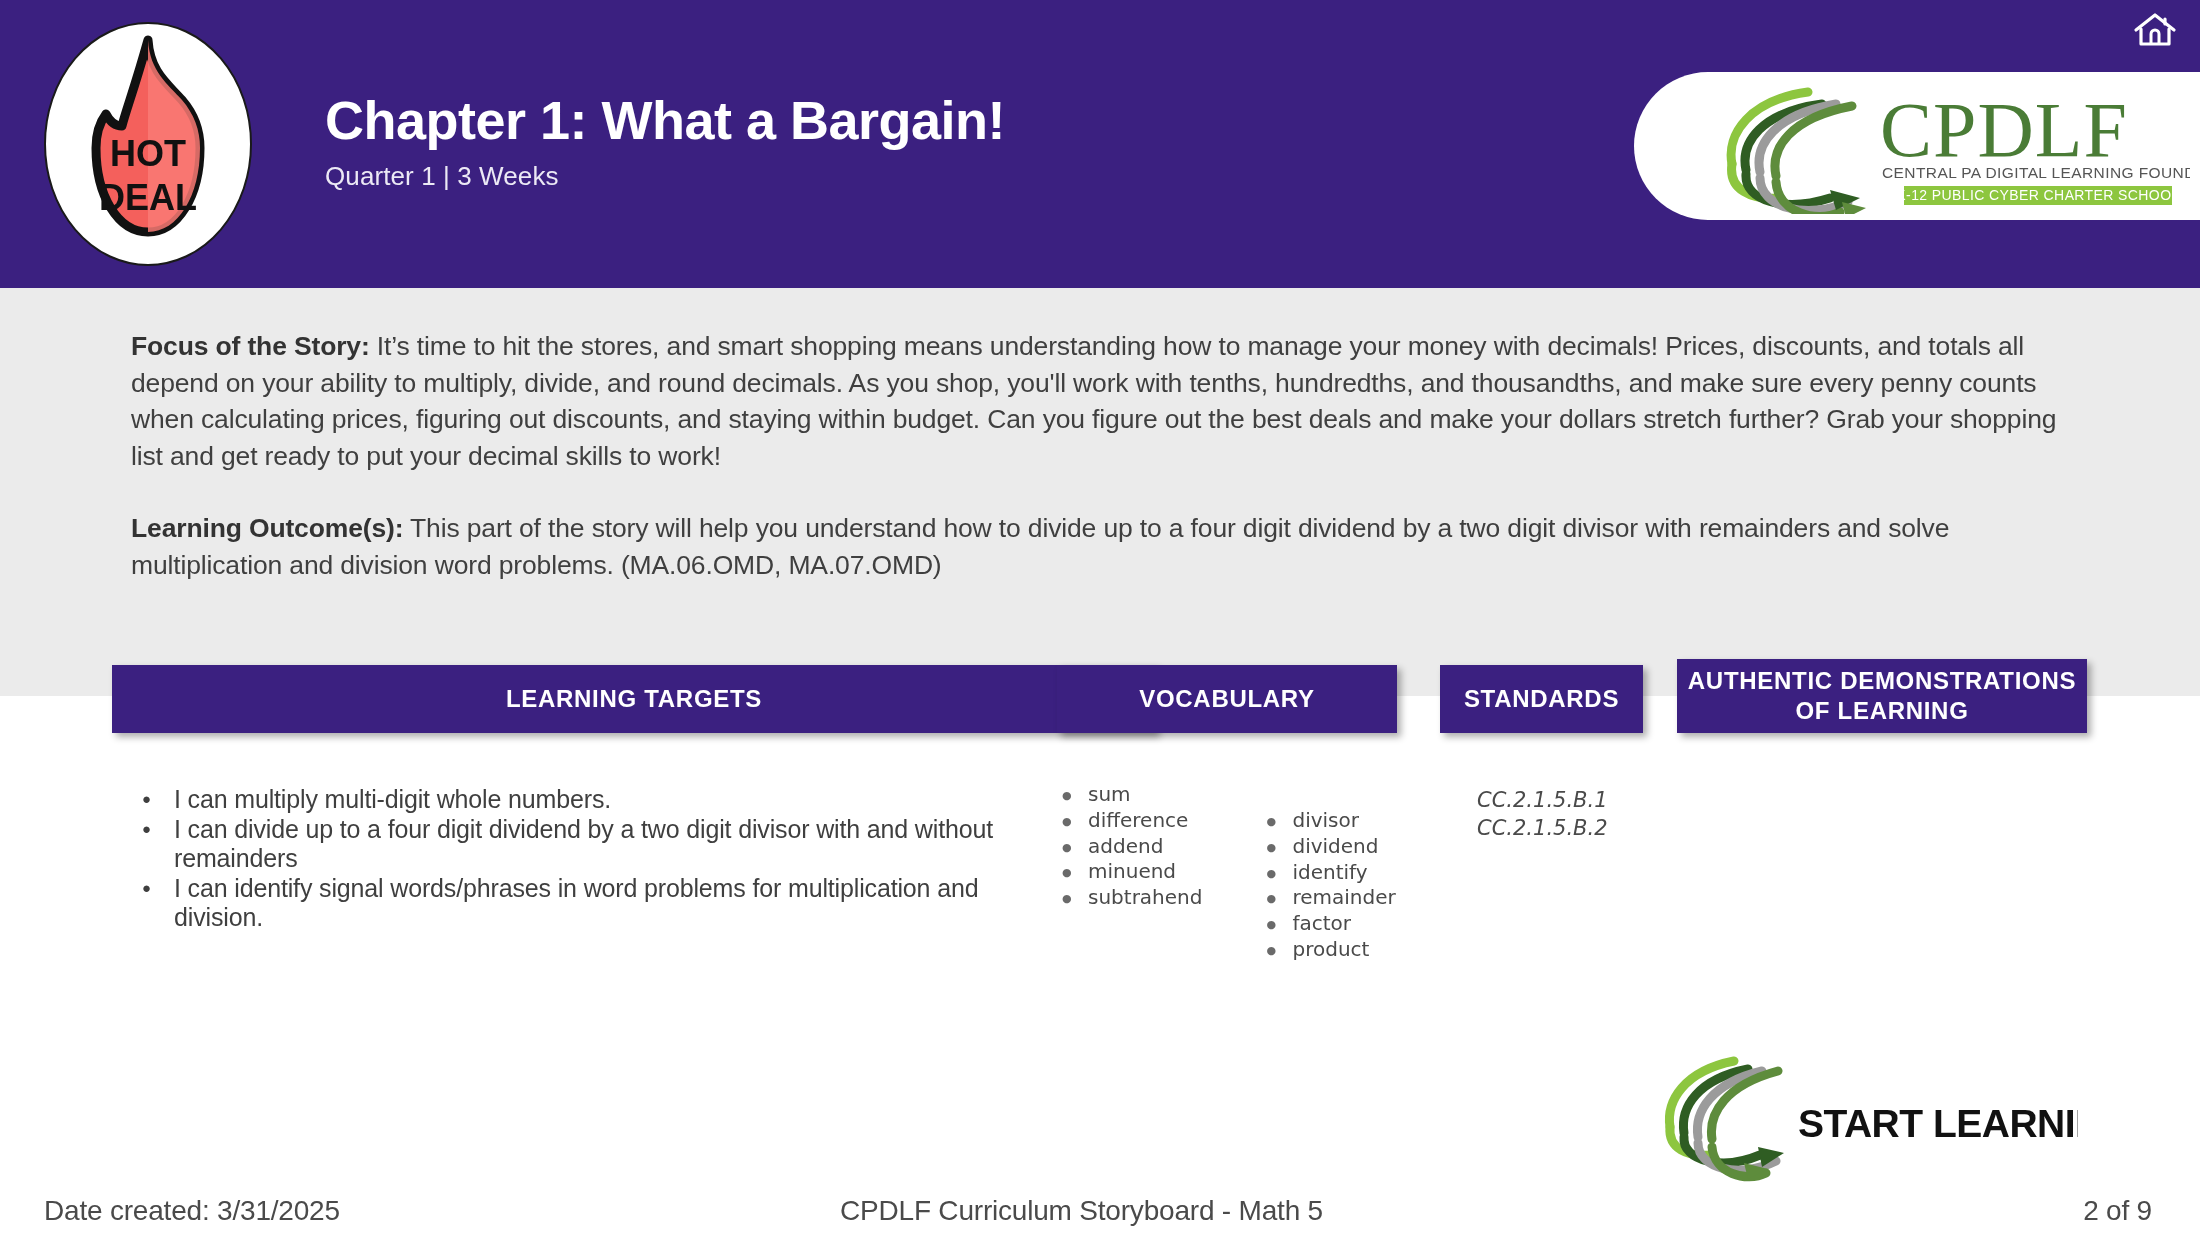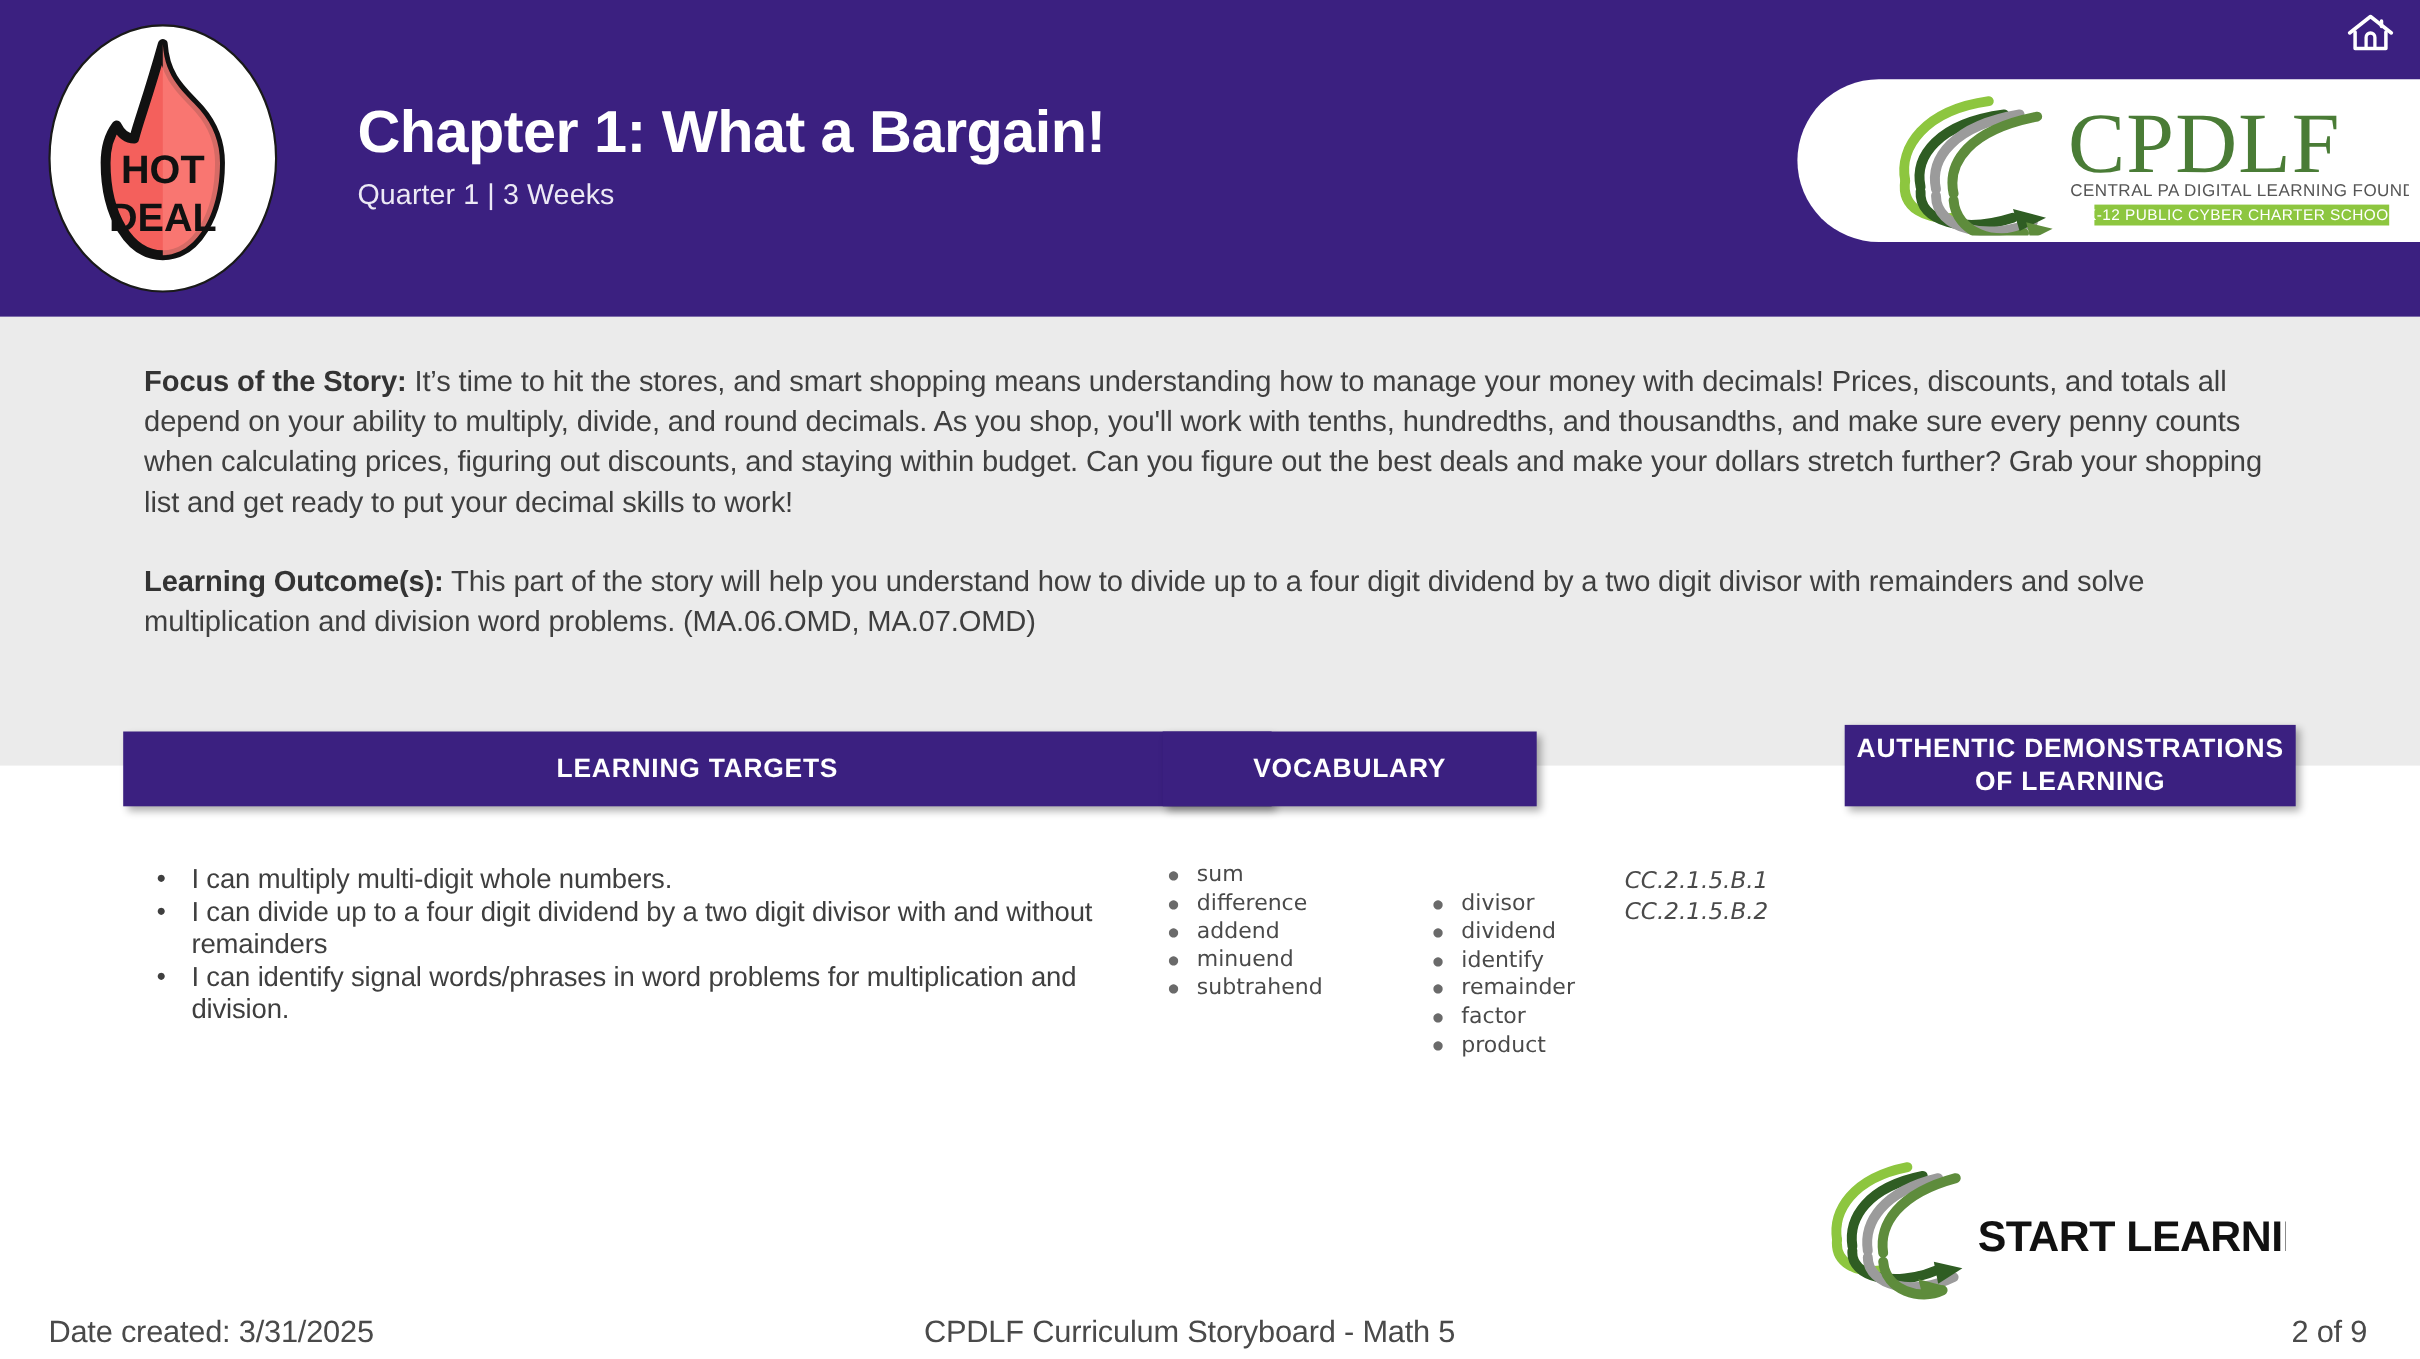--- a/index.html
+++ b/index.html
@@ -112,21 +112,21 @@
     letter-spacing: -0.15px;
   }
   .targets-list li::before {
     content: "\25CF";
     position: absolute; left: 24px; top: -1px;
     font-size: 15px; color: #3f3f3f;
   }
 
   .vocab-cols {
     position: absolute; left: 1058px; top: 782px;
-    display: flex; gap: 96px;
+    display: flex; gap: 60px;
   }
   .vocab-cols ul { list-style: none; }
   .vocab-cols li {
     position: relative;
     padding-left: 30px;
     font-family: "DejaVu Sans", sans-serif;
     font-size: 20px;
     line-height: 25.8px;
     color: #4a4a4a;
   }
@@ -229,20 +229,23 @@
       <p><b>Learning Outcome(s):</b><span> This part of the story will help you understand how to divide up to a four digit dividend by a two digit divisor with remainders and solve multiplication and division word problems. (MA.06.OMD, MA.07.OMD)</span></p>
     </div>
   </div>
 
   <div class="sec-bar" id="bar-targets">
     <span>LEARNING TARGETS</span>
   </div>
   <div class="sec-bar" id="bar-vocab">
     <span>VOCABULARY</span>
   </div>
+  <div class="sec-bar" id="bar-standards">
+    <span>STANDARDS</span>
+  </div>
   <div class="sec-bar" id="bar-auth">
     <span>
       <span>AUTHENTIC DEMONSTRATIONS</span><br>
       <span>OF LEARNING</span>
     </span>
   </div>
 
   <ul class="targets-list">
     <li>I can multiply multi-digit whole numbers.</li>
     <li>I can divide up to a four digit dividend by a two digit divisor with and without remainders</li>

